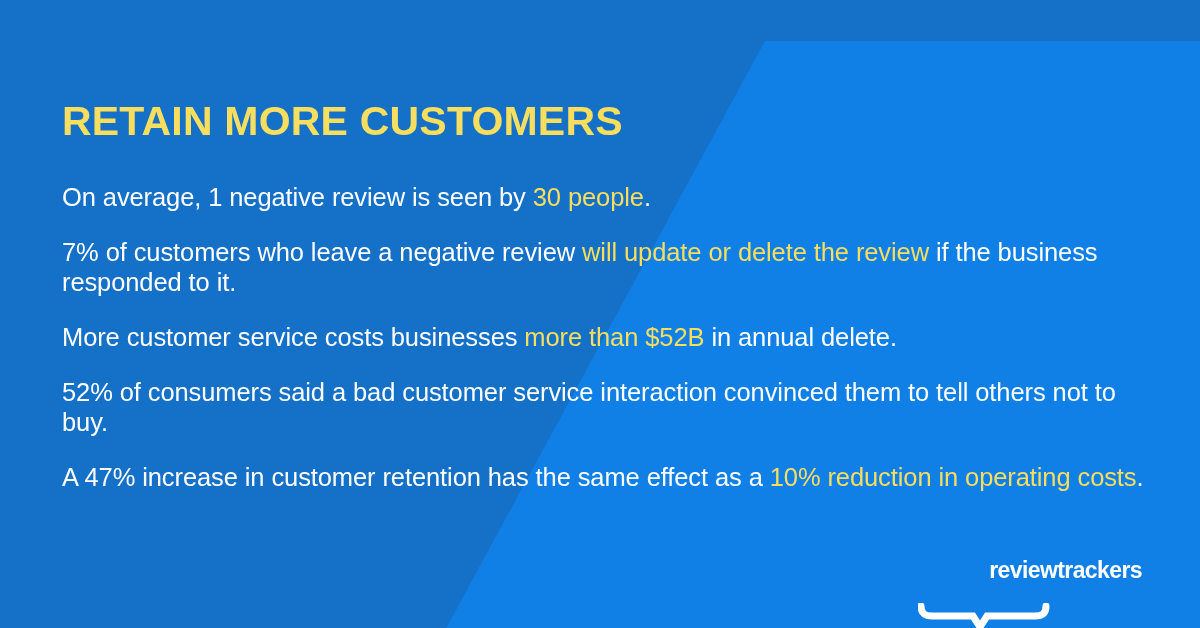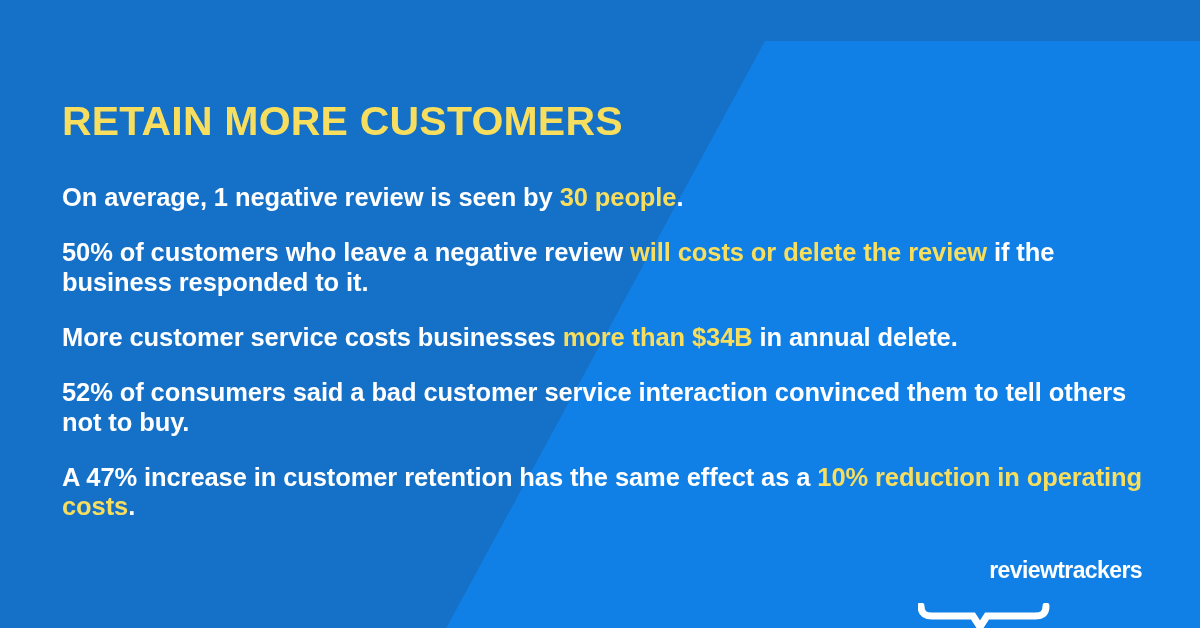--- a/index.html
+++ b/index.html
@@ -63,21 +63,21 @@
   .facts {
     position: absolute;
     left: 0;
     top: 142px;
     width: 1086px;
   }
 
   .fact {
     margin: 0 0 26px 0;
     font-size: 25.5px;
-    font-weight: 700;
+    font-weight: 400;
     line-height: 1.15;
     color: #ffffff;
     letter-spacing: -0.1px;
   }
   .fact:last-child {
     margin-bottom: 0;
   }
   .hl {
     color: #f7de5e;
   }
@@ -117,22 +117,22 @@
 
   <div class="bg-base"></div>
   <div class="bg-diagonal"></div>
 
   <div class="content">
 
     <h1 class="headline">Retain More Customers</h1>
 
     <div class="facts">
         <p class="fact"><span>On average, 1 negative review is seen by </span><span class="hl">30 people</span><span>.</span></p>
-        <p class="fact"><span>50% of customers who leave a negative review </span><span class="hl">will costs or delete the review</span><span> if the business responded to it.</span></p>
-        <p class="fact"><span>More customer service costs businesses </span><span class="hl">more than $34B</span><span> in annual delete.</span></p>
+        <p class="fact"><span>7% of customers who leave a negative review </span><span class="hl">will update or delete the review</span><span> if the business responded to it.</span></p>
+        <p class="fact"><span>More customer service costs businesses </span><span class="hl">more than $52B</span><span> in annual delete.</span></p>
         <p class="fact"><span>52% of consumers said a bad customer service interaction convinced them to tell others not to buy.</span></p>
         <p class="fact"><span>A 47% increase in customer retention has the same effect as a </span><span class="hl">10% reduction in operating costs</span><span>.</span></p>
       </div>
 
   </div>
 
   <div class="logo">
     <div class="logo-wordmark">reviewtrackers</div>
     <div class="logo-swoosh">
       <svg viewBox="0 0 132 28" width="132" height="28" aria-hidden="true">

